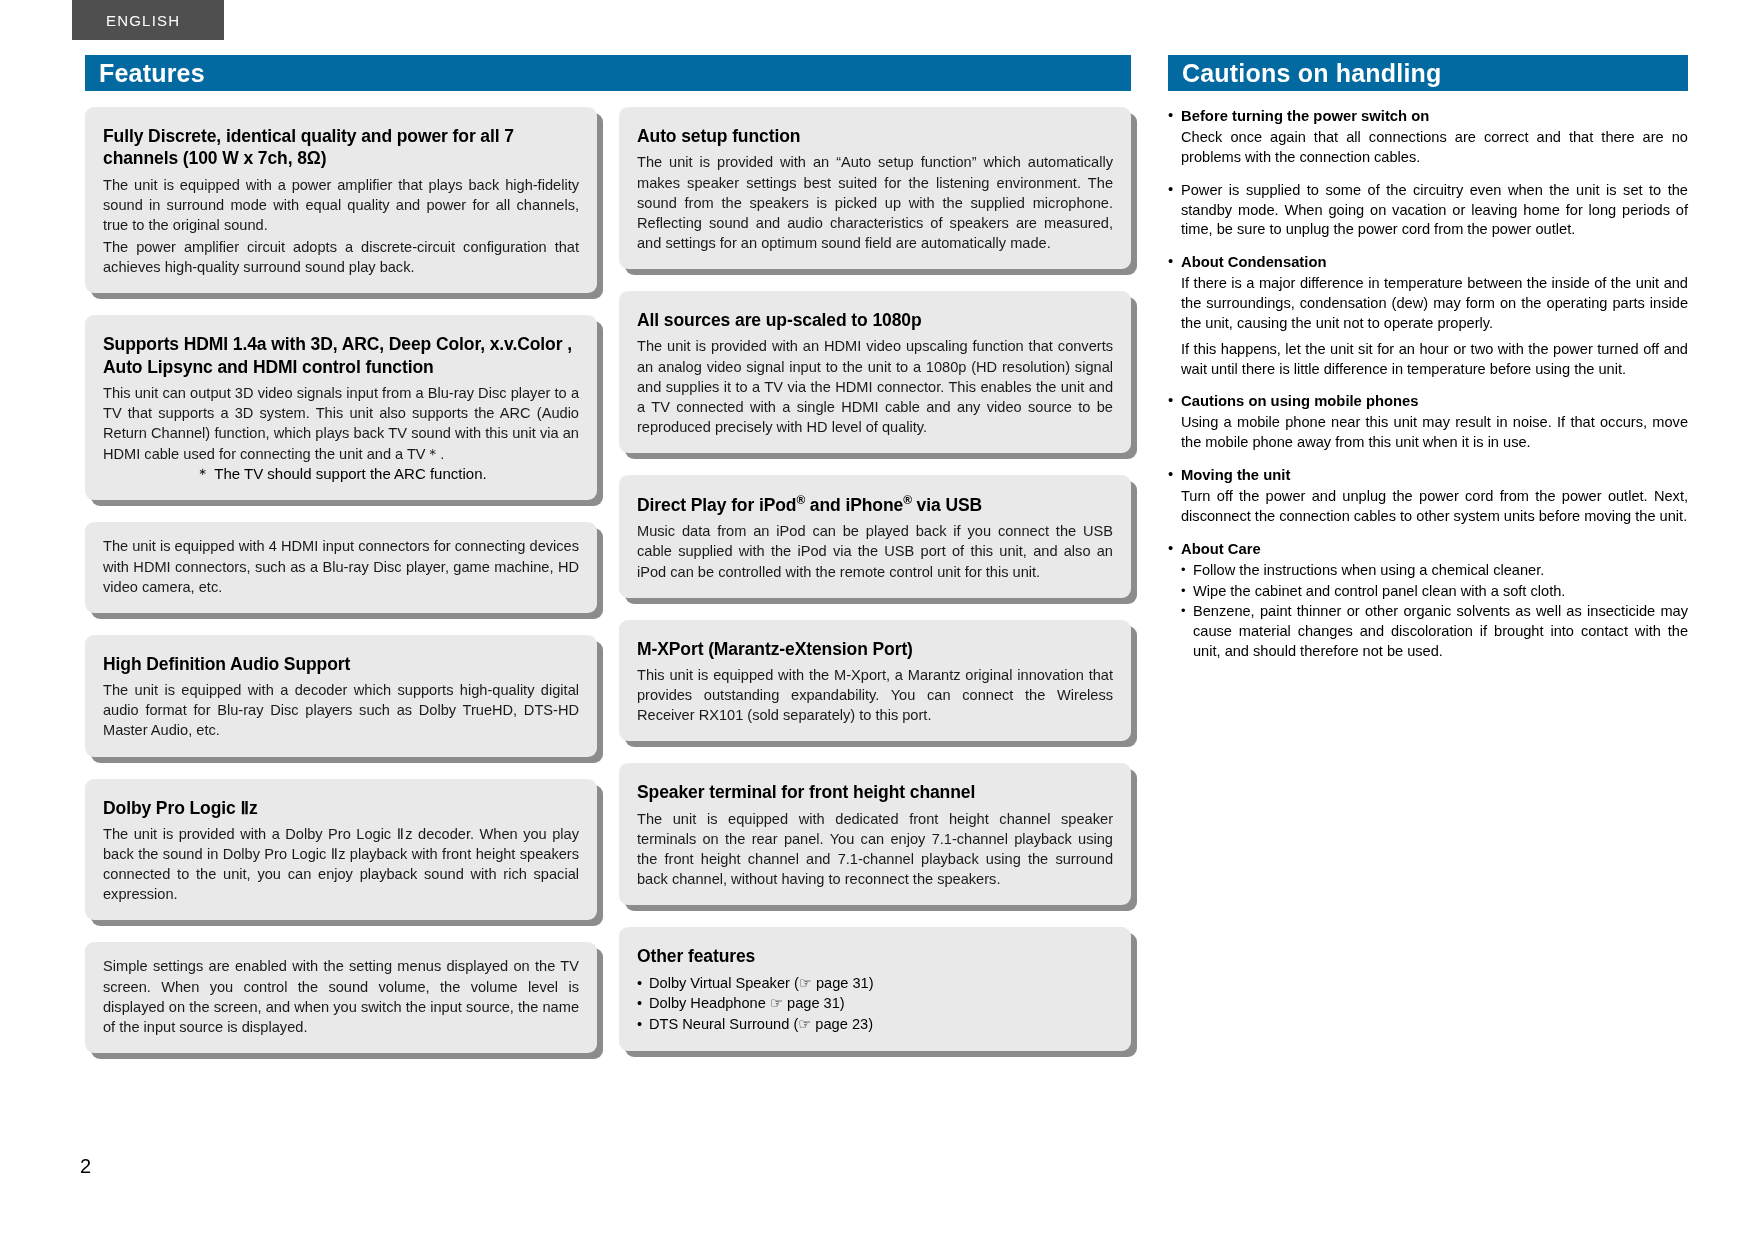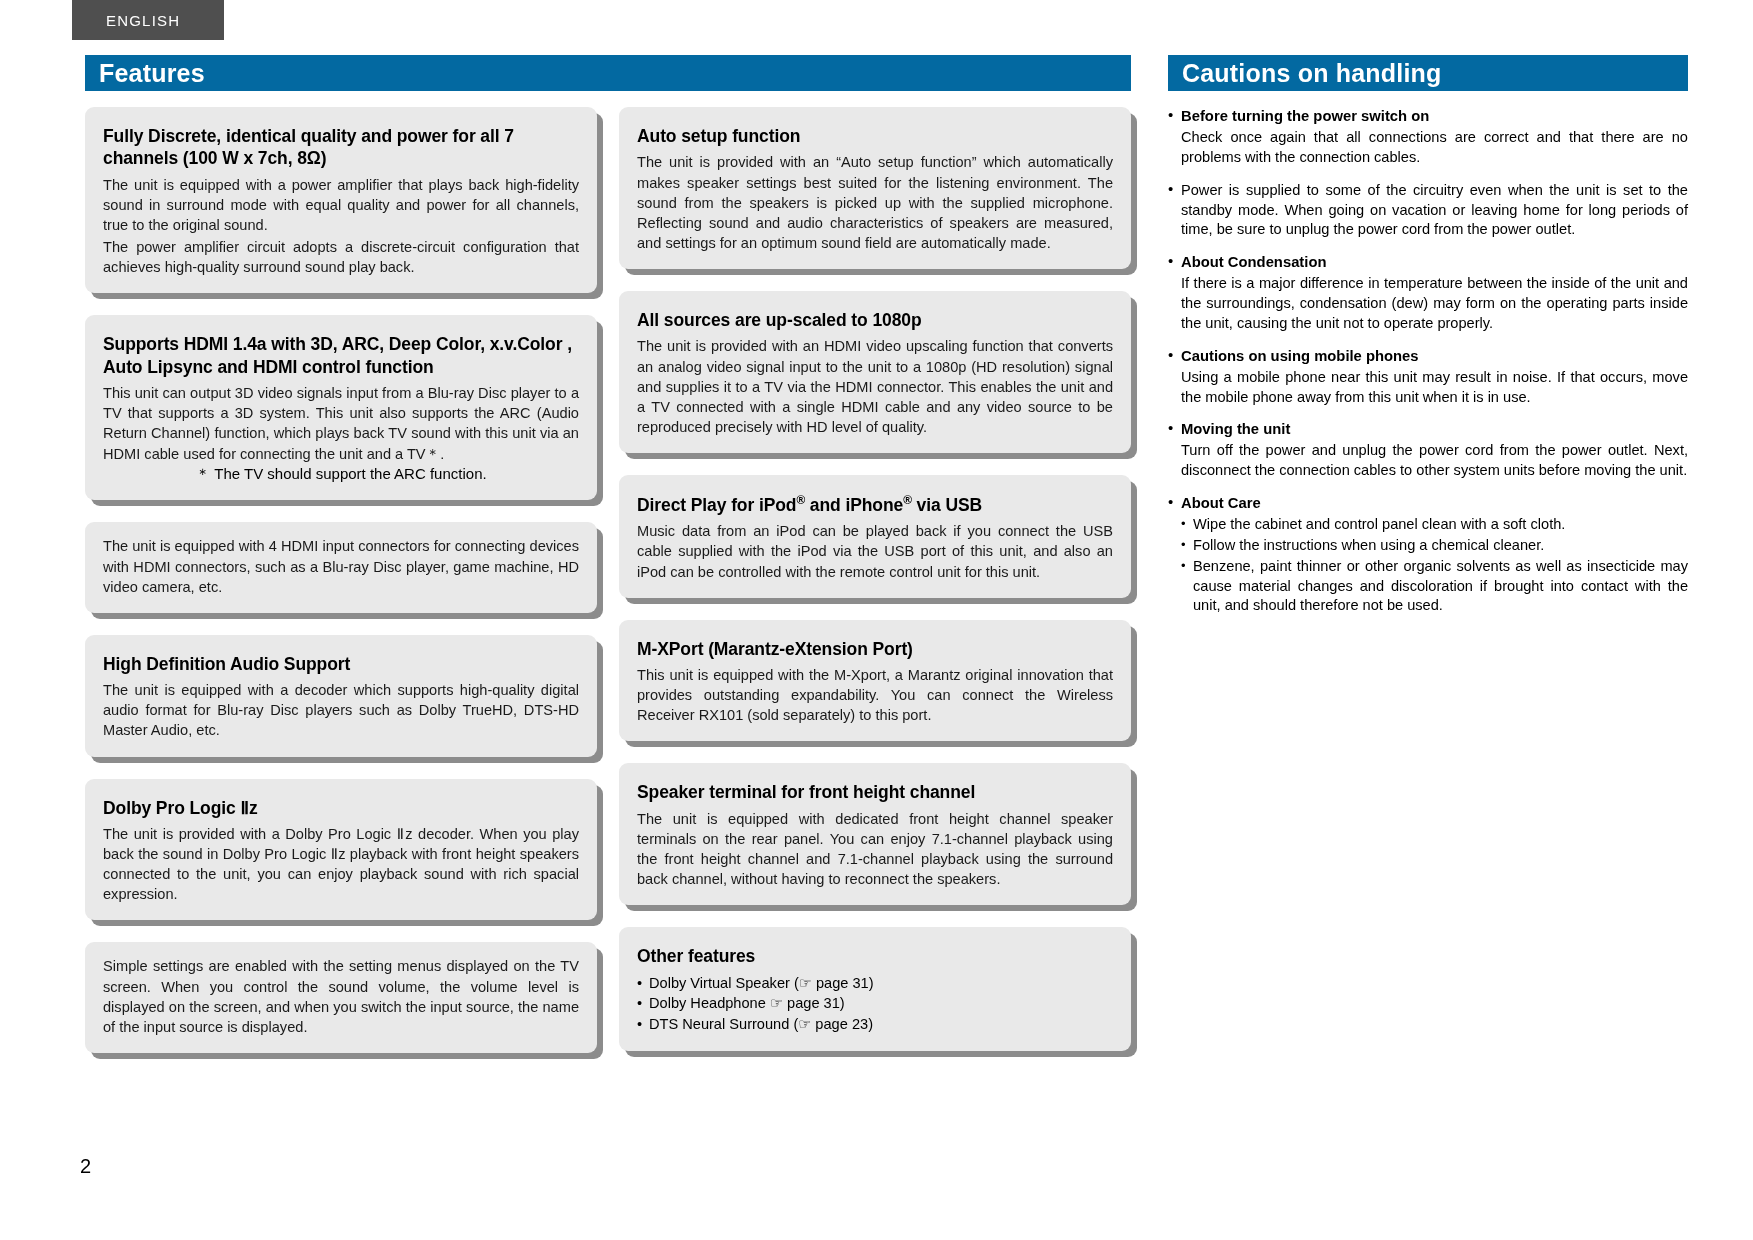--- a/index.html
+++ b/index.html
@@ -284,37 +284,38 @@
           <p>Check once again that all connections are correct and that there are no problems with the connection cables.</p>
         </div>
 
         <div class="caution-item nohead">
           <p>Power is supplied to some of the circuitry even when the unit is set to the standby mode. When going on vacation or leaving home for long periods of time, be sure to unplug the power cord from the power outlet.</p>
         </div>
 
         <div class="caution-item">
           <span class="ch">About Condensation</span>
           <p>If there is a major difference in temperature between the inside of the unit and the surroundings, condensation (dew) may form on the operating parts inside the unit, causing the unit not to operate properly.</p>
+          <p>If this happens, let the unit sit for an hour or two with the power turned off and wait until there is little difference in temperature before using the unit.</p>
         </div>
 
         <div class="caution-item">
           <span class="ch">Cautions on using mobile phones</span>
           <p>Using a mobile phone near this unit may result in noise. If that occurs, move the mobile phone away from this unit when it is in use.</p>
         </div>
 
         <div class="caution-item">
           <span class="ch">Moving the unit</span>
           <p>Turn off the power and unplug the power cord from the power outlet. Next, disconnect the connection cables to other system units before moving the unit.</p>
         </div>
 
         <div class="caution-item">
           <span class="ch">About Care</span>
           <ul class="sublist">
+            <li>Follow the instructions when using a chemical cleaner.</li>
             <li>Wipe the cabinet and control panel clean with a soft cloth.</li>
-            <li>Follow the instructions when using a chemical cleaner.</li>
             <li>Benzene, paint thinner or other organic solvents as well as insecticide may cause material changes and discoloration if brought into contact with the unit, and should therefore not be used.</li>
           </ul>
         </div>
 
       </div>
     </div>
 
   </div>
 
   <div class="page-number">2</div>

